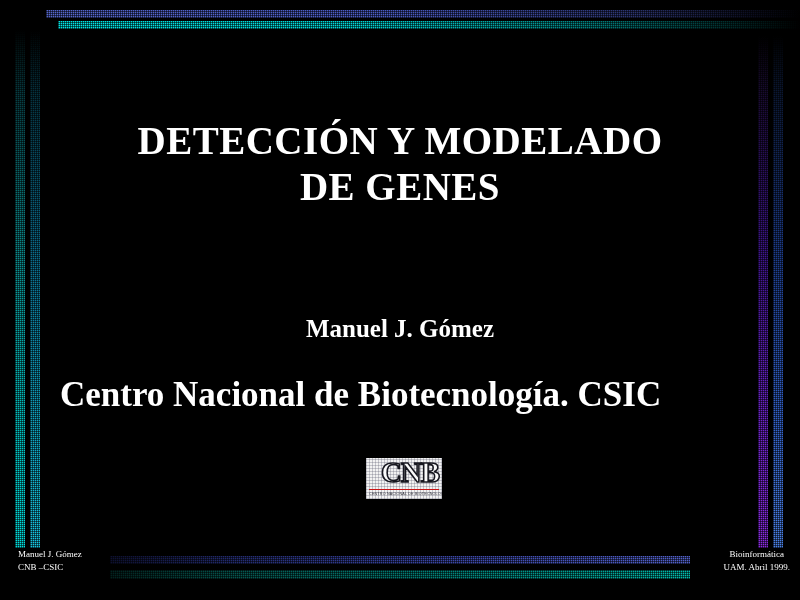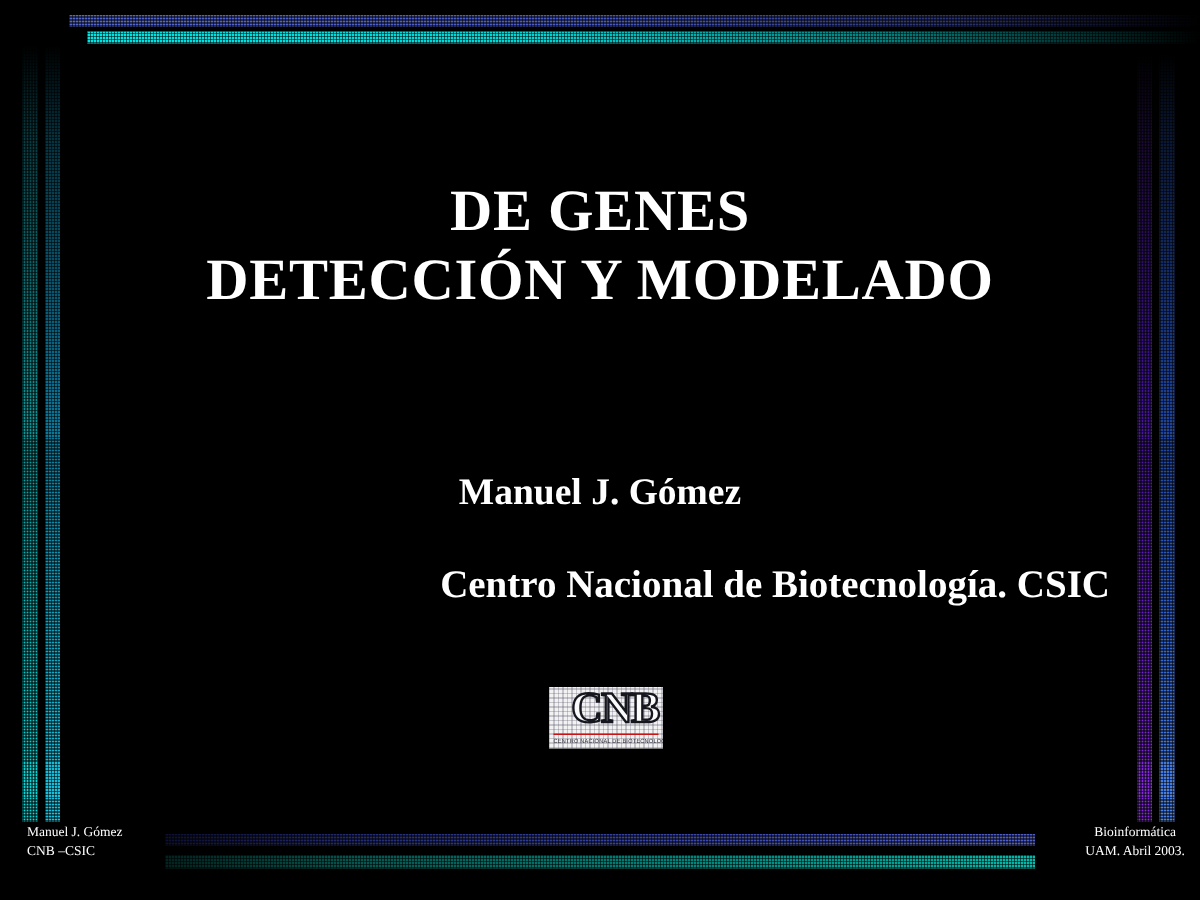--- a/index.html
+++ b/index.html
@@ -77,23 +77,23 @@
     position: absolute;
     left: 100px; top: 315px; width: 600px;
     text-align: center;
     color: #ffffff;
     font-size: 25px;
     font-weight: bold;
   }
   #affiliation {
     position: absolute;
     left: 60px; top: 375px; width: 680px;
-    text-align: right;
-    color: #ffffff;
-    font-size: 26px;
+    text-align: left;
+    color: #ffffff;
+    font-size: 35px;
     font-weight: bold;
   }
 
   
   #logo {
     position: absolute;
     left: 366px; top: 458px;
     width: 76px; height: 41px;
     background: #f2f2f2;
     background-image:
@@ -177,35 +177,35 @@
   </div>
 
   <div class="bar" id="bar-bottom-blue" style="background:linear-gradient(90deg,#0d1030 0%,#232c72 22%,#3a46a6 58%,#4a58bf 88%,#5160c9 100%);">
     <div class="dither"></div>
   </div>
   <div class="bar" id="bar-bottom-cyan" style="background:linear-gradient(90deg,#02231f 0%,#05564f 22%,#00837a 58%,#00a79a 88%,#00bdae 100%);">
     <div class="dither"></div>
   </div>
 
   <div id="title">
+    <div>DETECCIÓN Y MODELADO</div>
     <div>DE GENES</div>
-    <div>DETECCIÓN Y MODELADO</div>
   </div>
 
   <div id="presenter">Manuel J. Gómez</div>
   <div id="affiliation">Centro Nacional de Biotecnología. CSIC</div>
 
   <div id="logo">
     <div id="logo-letters">CNB</div>
     <div id="logo-rule"></div>
     <div id="logo-caption">CENTRO NACIONAL DE BIOTECNOLOGÍA</div>
   </div>
 
   <div id="footer-left">
     <div>Manuel J. Gómez</div>
     <div>CNB –CSIC</div>
   </div>
   <div id="footer-right">
     <div>Bioinformática</div>
-    <div>UAM. Abril 2003.</div>
+    <div>UAM. Abril 1999.</div>
   </div>
 
 </div>
 
 </body></html>

